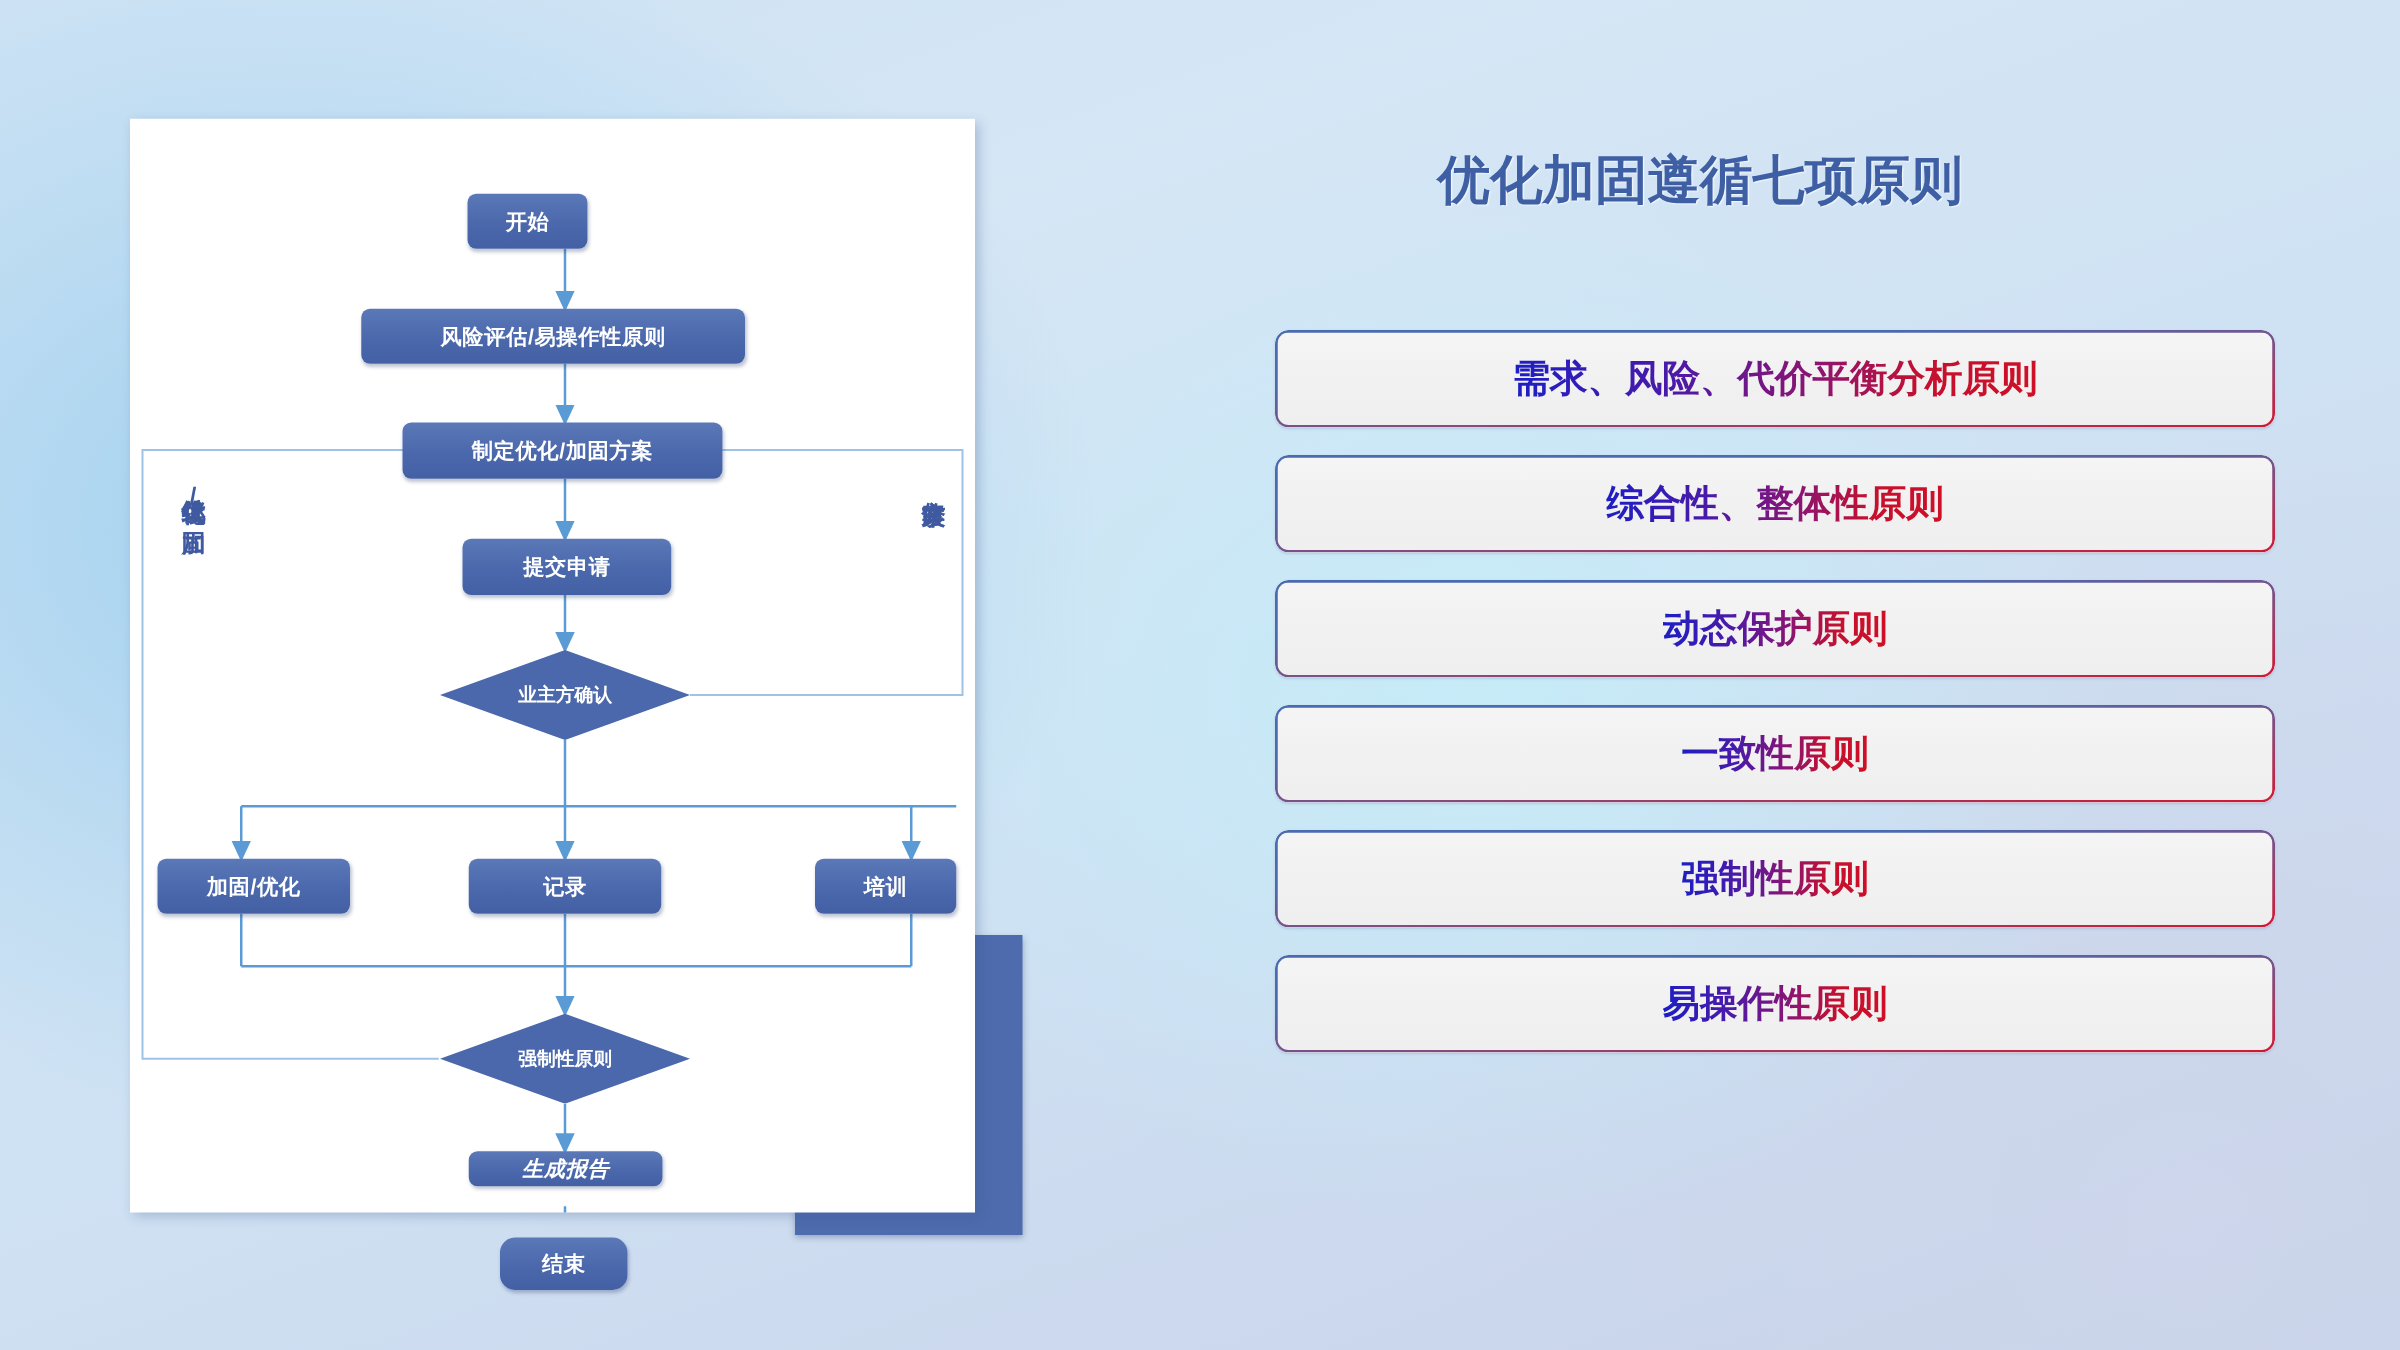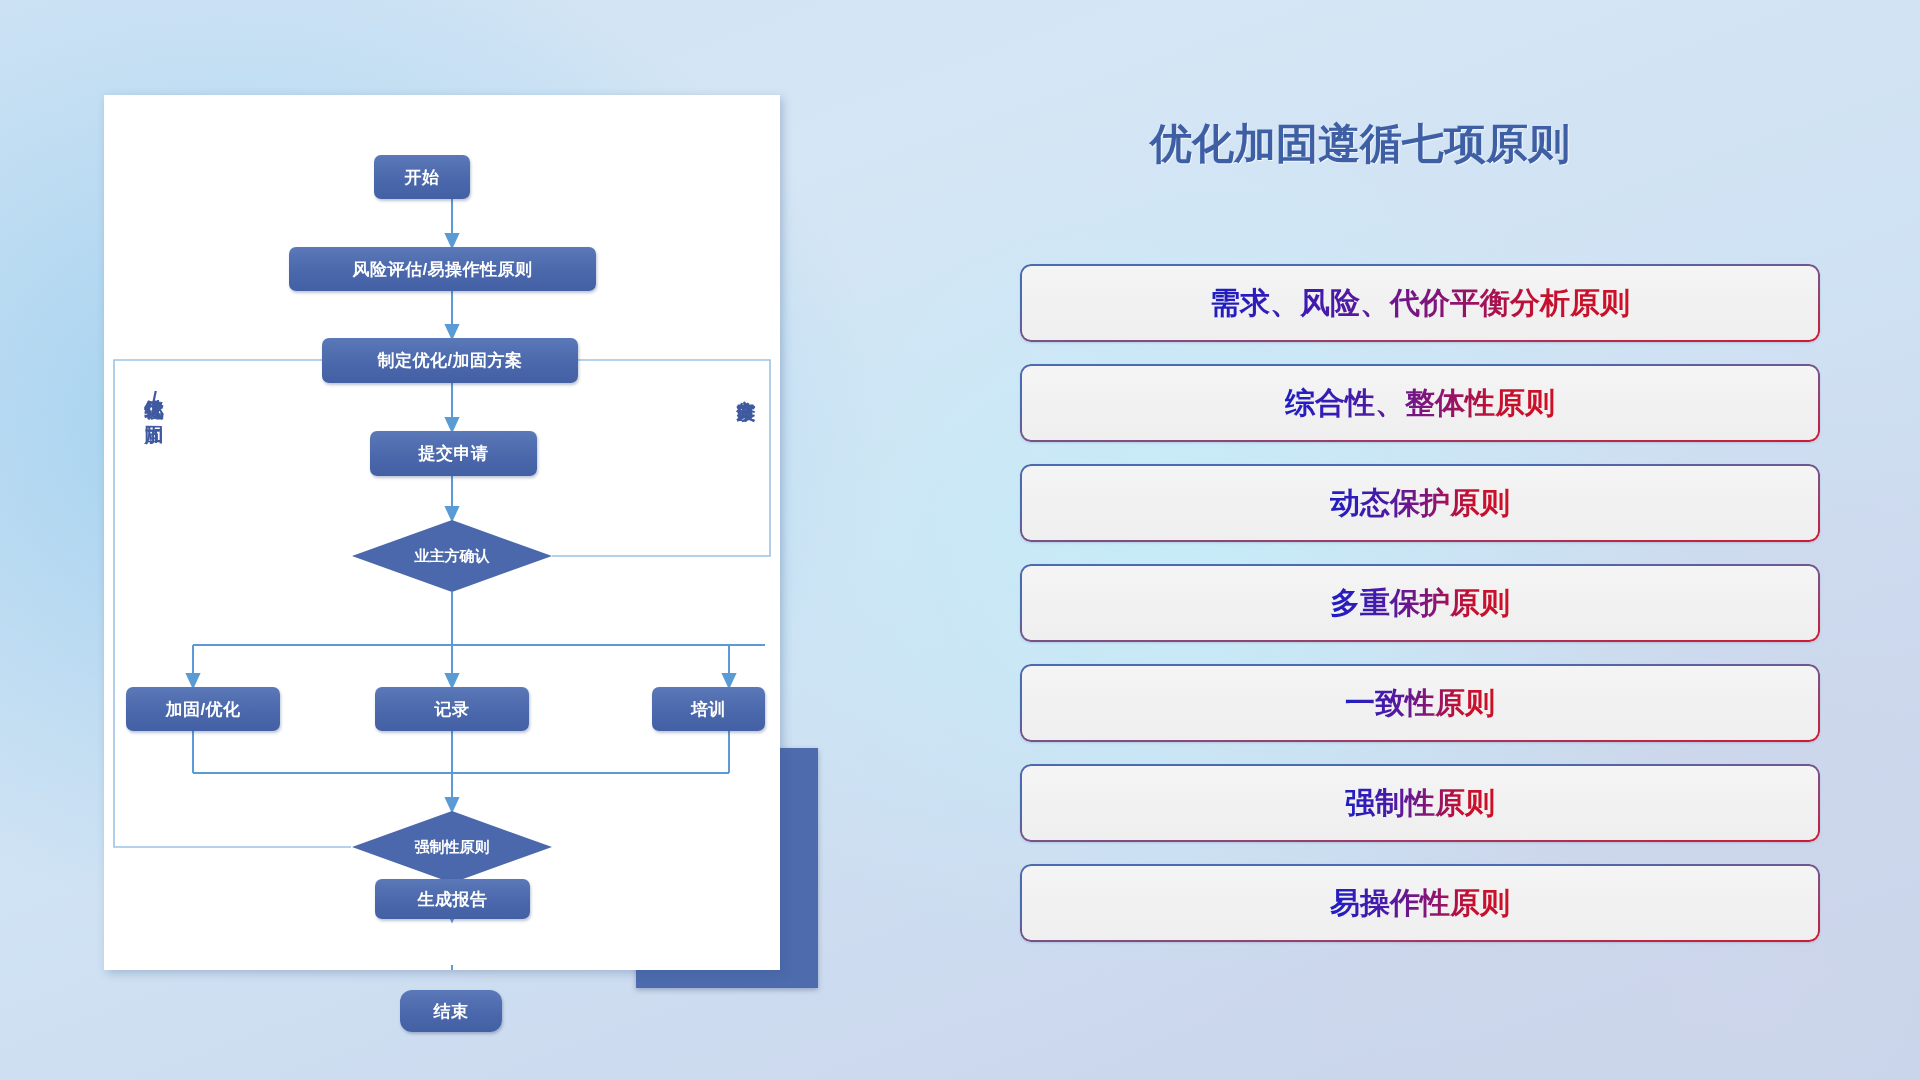--- a/index.html
+++ b/index.html
@@ -161,21 +161,21 @@
     </div>
 
     <div class="node" style="left:548px; top:592px; width:113px; height:44px;">
       <span>培训</span>
     </div>
 
     <div class="diamond" style="left:248px; top:716px; width:200px; height:72px;">
       <span>强制性原则</span>
     </div>
 
-    <div class="node" style="left:271px; top:784px; width:155px; height:40px;">
+    <div class="node" style="left:271px; top:826px; width:155px; height:28px;font-style:italic;">
       <span>生成报告</span>
     </div>
 
     <div class="node" style="left:296px; top:895px; width:102px; height:42px;border-radius:12px;">
       <span>结束</span>
     </div>
 
     <div class="vlabel" style="left:40px; top:288px;">
       <span>继续优化/加固</span>
     </div>
@@ -197,23 +197,20 @@
       </div>
 
       <div class="principle">
         <span class="principle-text">综合性、整体性原则</span>
       </div>
 
       <div class="principle">
         <span class="principle-text">动态保护原则</span>
       </div>
 
-      <div class="principle">
-        <span class="principle-text">多重保护原则</span>
-      </div>
 
       <div class="principle">
         <span class="principle-text">一致性原则</span>
       </div>
 
       <div class="principle">
         <span class="principle-text">强制性原则</span>
       </div>
 
       <div class="principle">

